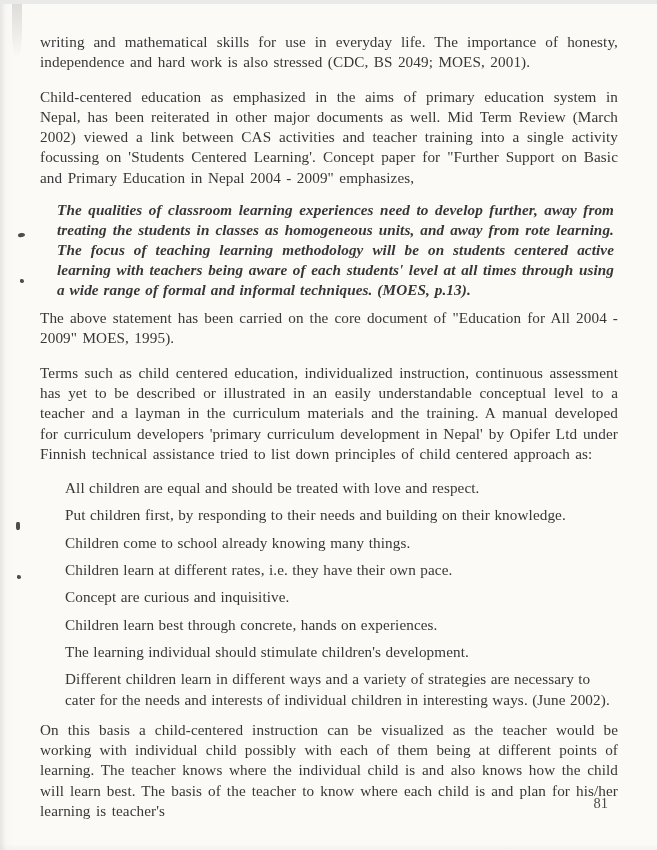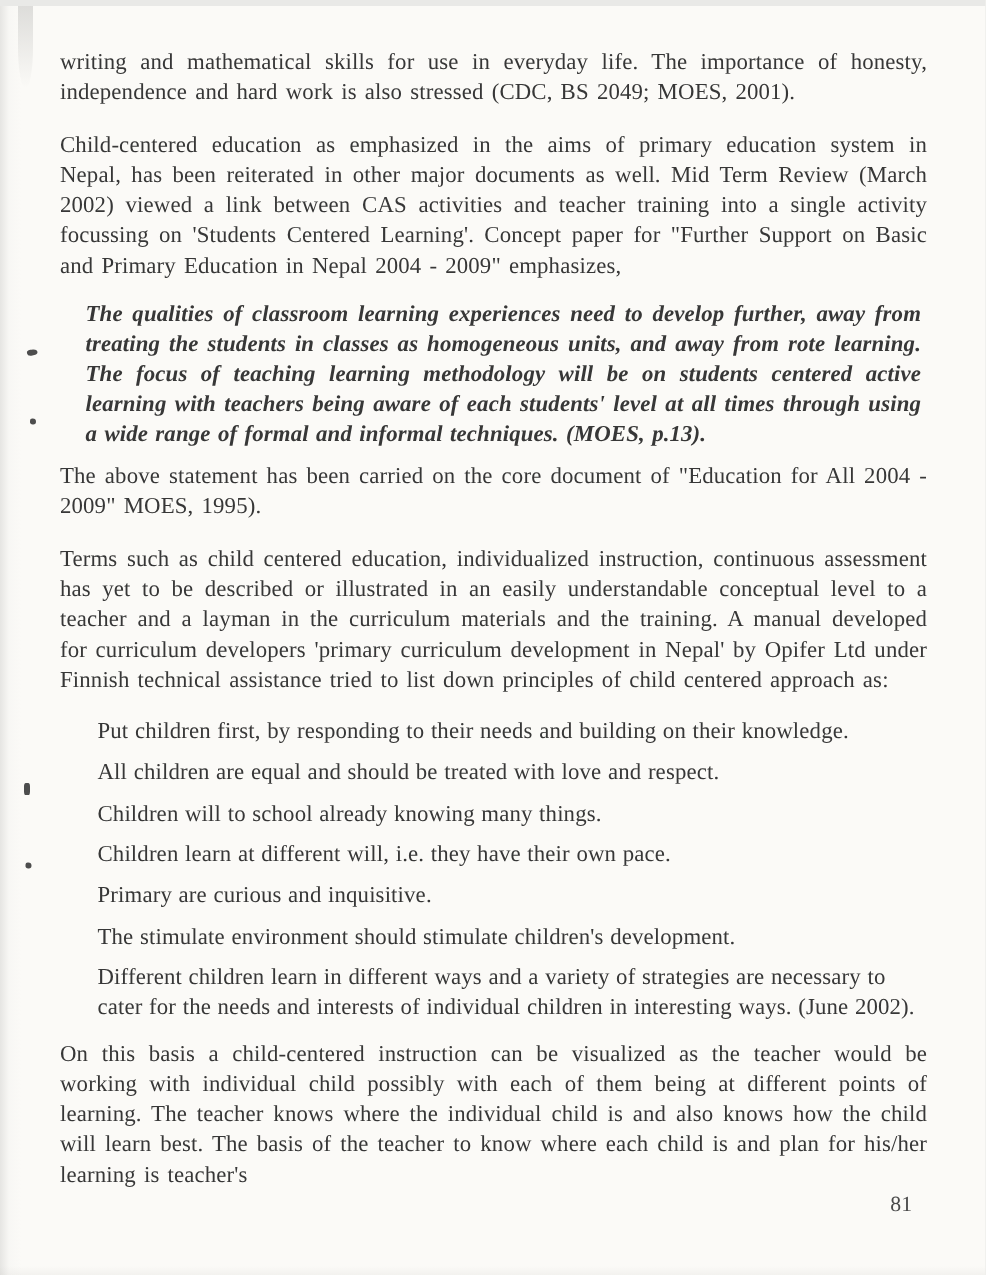--- a/index.html
+++ b/index.html
@@ -81,26 +81,27 @@
   <span class="speck speck-4"></span>
 
   <div class="content">
     <p>writing and mathematical skills for use in everyday life. The importance of honesty, independence and hard work is also stressed (CDC, BS 2049; MOES, 2001).</p>
     <p>Child-centered education as emphasized in the aims of primary education system in Nepal, has been reiterated in other major documents as well. Mid Term Review (March 2002) viewed a link between CAS activities and teacher training into a single activity focussing on 'Students Centered Learning'. Concept paper for "Further Support on Basic and Primary Education in Nepal 2004 - 2009" emphasizes,</p>
     <p class="quote">The qualities of classroom learning experiences need to develop further, away from treating the students in classes as homogeneous units, and away from rote learning. The focus of teaching learning methodology will be on students centered active learning with teachers being aware of each students' level at all times through using a wide range of formal and informal techniques. (MOES, p.13).</p>
     <p>The above statement has been carried on the core document of "Education for All 2004 - 2009" MOES, 1995).</p>
     <p>Terms such as child centered education, individualized instruction, continuous assessment has yet to be described or illustrated in an easily understandable conceptual level to a teacher and a layman in the curriculum materials and the training. A manual developed for curriculum developers 'primary curriculum development in Nepal' by Opifer Ltd under Finnish technical assistance tried to list down principles of child centered approach as:</p>
 
     <div class="principles">
+      <p>All children are equal and should be treated with love and respect.</p>
       <p>Put children first, by responding to their needs and building on their knowledge.</p>
-      <p>All children are equal and should be treated with love and respect.</p>
-      <p>Children will to school already knowing many things.</p>
-      <p>Children learn at different will, i.e. they have their own pace.</p>
-      <p>Primary are curious and inquisitive.</p>
-      <p>The stimulate environment should stimulate children's development.</p>
+      <p>Children come to school already knowing many things.</p>
+      <p>Children learn at different rates, i.e. they have their own pace.</p>
+      <p>Concept are curious and inquisitive.</p>
+      <p>Children learn best through concrete, hands on experiences.</p>
+      <p>The learning individual should stimulate children's development.</p>
       <p>Different children learn in different ways and a variety of strategies are necessary to cater for the needs and interests of individual children in interesting ways. (June 2002).</p>
     </div>
 
     <p class="closing">On this basis a child-centered instruction can be visualized as the teacher would be working with individual child possibly with each of them being at different points of learning. The teacher knows where the individual child is and also knows how the child will learn best. The basis of the teacher to know where each child is and plan for his/her learning is teacher's</p>
   </div>
 
   <div class="page-number">81</div>
 </div>
 
 </body></html>

